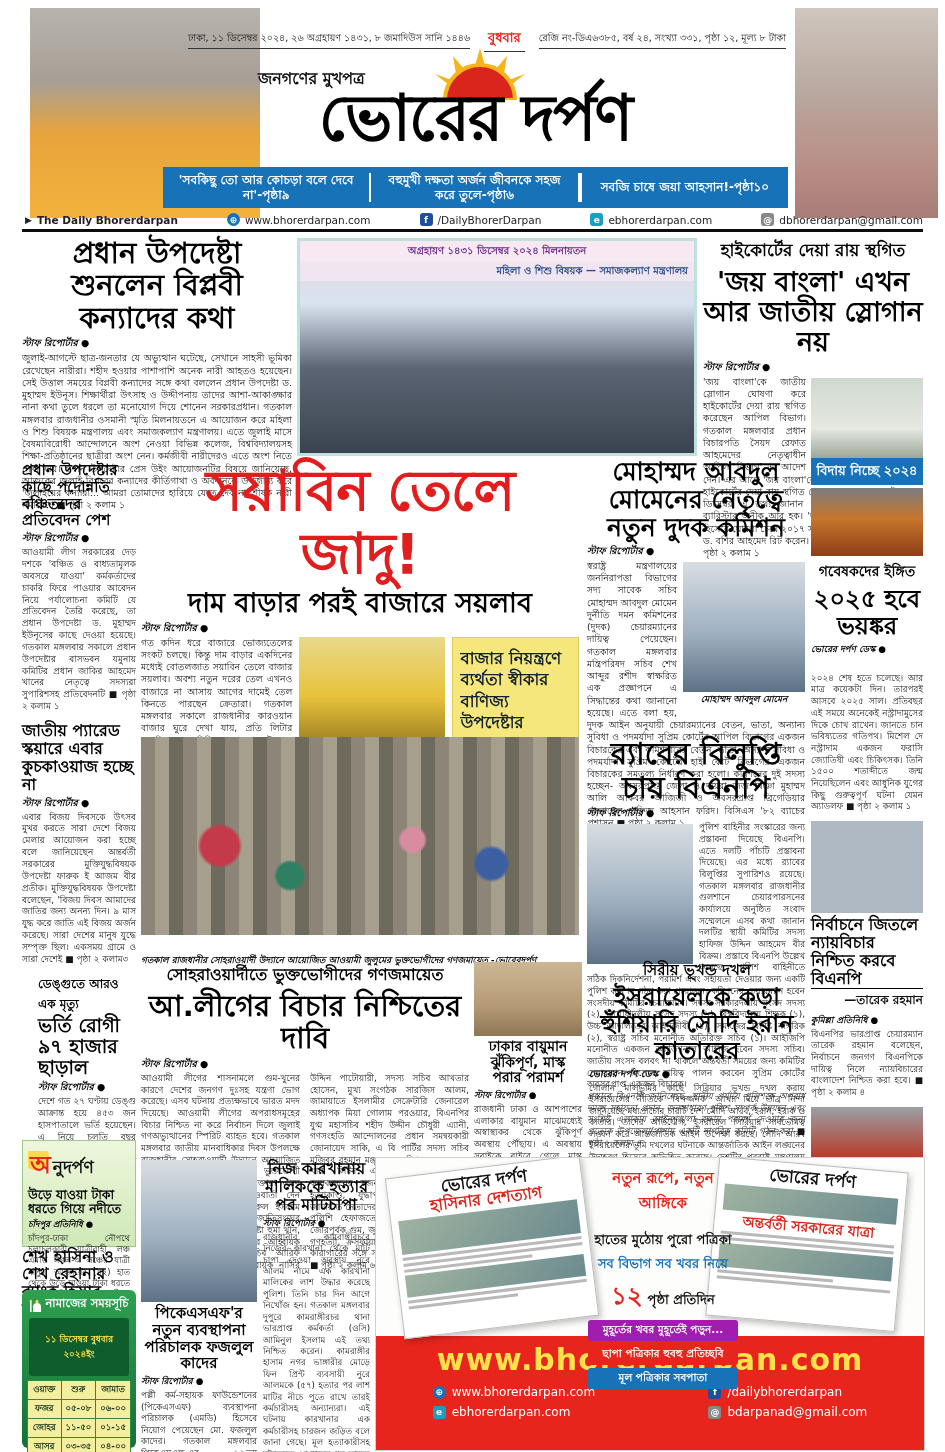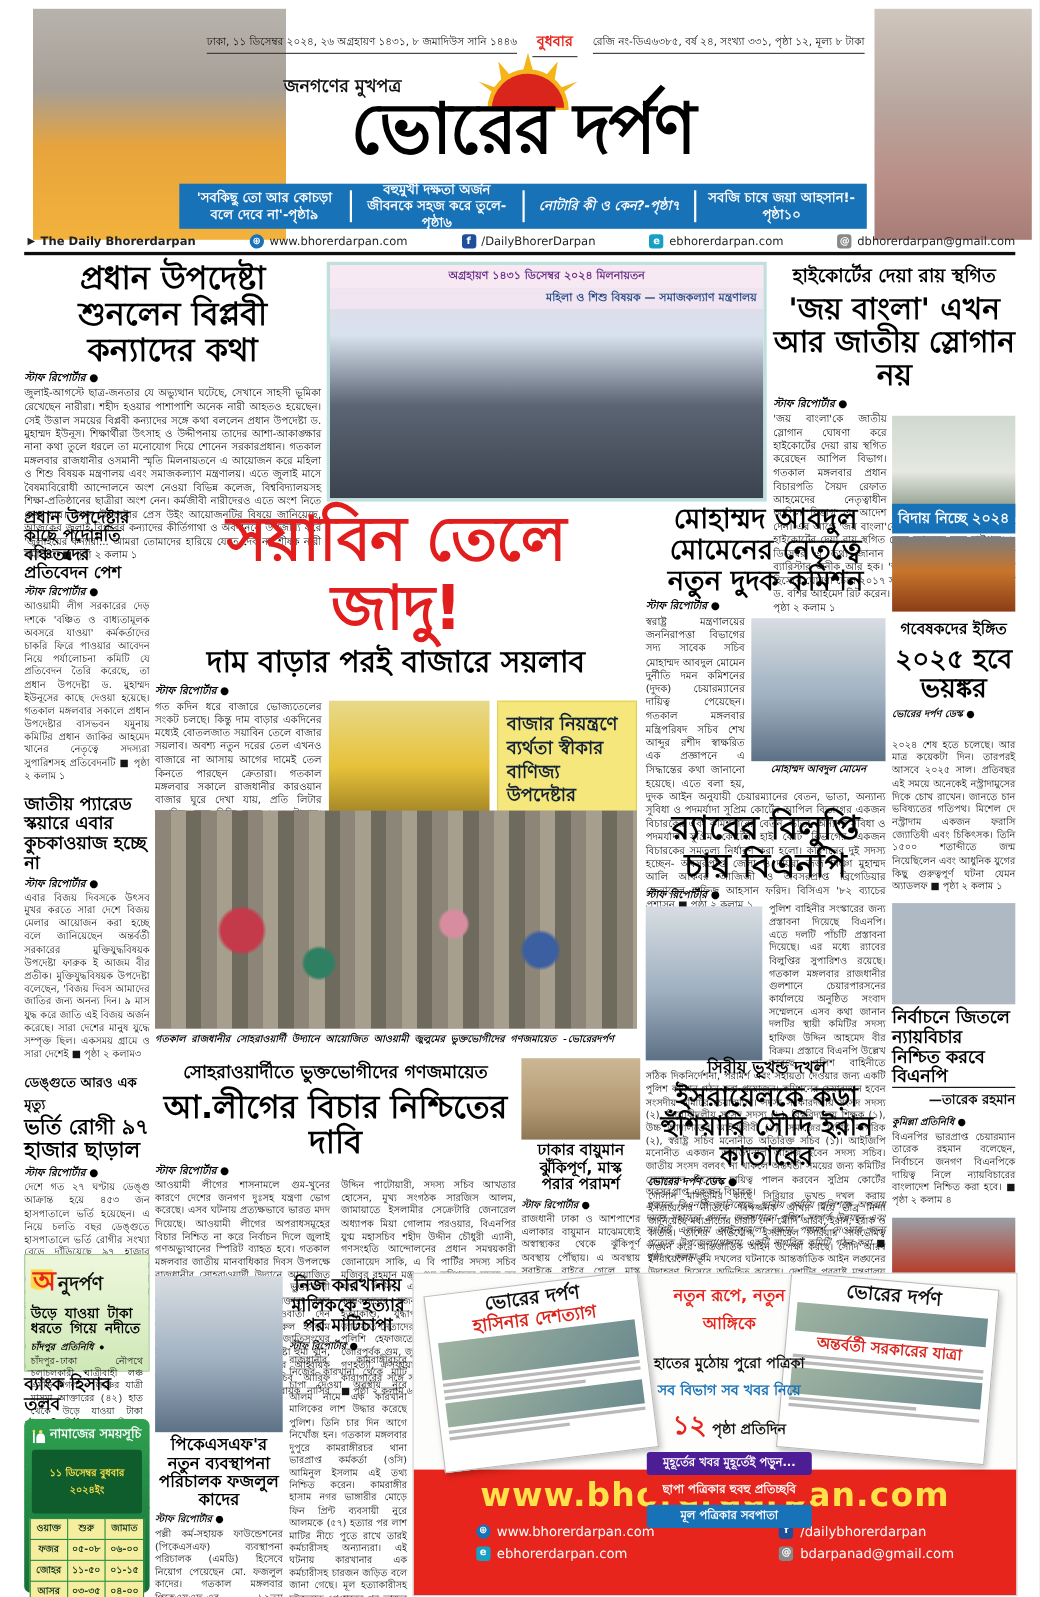--- a/index.html
+++ b/index.html
@@ -109,21 +109,20 @@
       <path d="M20 52 A35 35 0 0 1 90 52 Z" fill="#d9251c" stroke="#f4b41a" stroke-width="4"></path>
     </svg>
   </div>
   <div class="abs c" id="masthead-title" style="left:215px;top:86px;width:520px;">ভোরের দর্পণ</div>
 
   <div class="abs" id="teaserbar" style="left:163px;top:167px;width:625px;height:41px;">
     <div class="teaser">'সবকিছু তো আর কোচড়া বলে দেবে না'-পৃষ্ঠা৯</div>
       <div class="tsep"></div>
     <div class="teaser">বহুমুখী দক্ষতা অর্জন জীবনকে সহজ করে তুলে-পৃষ্ঠা৬</div>
       <div class="tsep"></div>
-    <div class="teaser" style="font-style:italic;">নোটারি কী ও কেন?-পৃষ্ঠা৭</div>
       <div class="tsep"></div>
     <div class="teaser">সবজি চাষে জয়া আহসান!-পৃষ্ঠা১০</div>
   </div>
 
   <div class="abs" id="infobar" style="left:25px;top:211px;width:898px;height:17px;">
     <span class="ib">
         <span style="font-size:9px;">▶</span>
       <b>The Daily Bhorerdarpan</b>
       </span>
     <span class="ib">
@@ -172,34 +171,34 @@
     <div>
       <div class="hl" style="font-size:15px;">প্রধান উপদেষ্টার কাছে পদোন্নতি বঞ্চিতদের প্রতিবেদন পেশ</div>
       <div class="byline">স্টাফ রিপোর্টার ●</div>
       <div class="body" style="font-size:8.9px;">আওয়ামী লীগ সরকারের দেড় দশকে 'বঞ্চিত ও বাধ্যতামূলক অবসরে যাওয়া' কর্মকর্তাদের চাকরি ফিরে পাওয়ার আবেদন নিয়ে পর্যালোচনা কমিটি যে প্রতিবেদন তৈরি করেছে, তা প্রধান উপদেষ্টা ড. মুহাম্মদ ইউনূসের কাছে দেওয়া হয়েছে। গতকাল মঙ্গলবার সকালে প্রধান উপদেষ্টার বাসভবন যমুনায় কমিটির প্রধান জাকির আহমেদ খানের নেতৃত্বে সদস্যরা সুপারিশসহ প্রতিবেদনটি  ■ পৃষ্ঠা ২ কলাম ১</div>
     </div>
     <div style="margin-top:9px;">
       <div class="hl" style="font-size:16px;">জাতীয় প্যারেড স্কয়ারে এবার কুচকাওয়াজ হচ্ছে না</div>
       <div class="byline">স্টাফ রিপোর্টার ●</div>
       <div class="body" style="font-size:8.9px;">এবার বিজয় দিবসকে উৎসব মুখর করতে সারা দেশে বিজয় মেলার আয়োজন করা হচ্ছে বলে জানিয়েছেন অন্তর্বর্তী সরকারের মুক্তিযুদ্ধবিষয়ক উপদেষ্টা ফারুক ই আজম বীর প্রতীক। মুক্তিযুদ্ধবিষয়ক উপদেষ্টা বলেছেন, 'বিজয় দিবস আমাদের জাতির জন্য অনন্য দিন। ৯ মাস যুদ্ধ করে জাতি এই বিজয় অর্জন করেছে। সারা দেশের মানুষ যুদ্ধে সম্পৃক্ত ছিল। একসময় গ্রামে ও সারা দেশেই  ■ পৃষ্ঠা ২ কলাম৩</div>
     </div>
-    <div style="margin-top:9px;">
+    <div style="margin-top:9px;margin-left:16px;">
       <div class="kick" style="font-size:12px;">ডেঙ্গুতে আরও এক মৃত্যু</div>
       <div class="hl" style="font-size:19px;">ভর্তি রোগী ৯৭ হাজার ছাড়াল</div>
       <div class="byline">স্টাফ রিপোর্টার ●</div>
       <div class="body" style="font-size:8.9px;">দেশে গত ২৭ ঘণ্টায় ডেঙ্গু আক্রান্ত হয়ে ৪৫৩ জন হাসপাতালে ভর্তি হয়েছেন। এ নিয়ে চলতি বছর ডেঙ্গুতে হাসপাতালে ভর্তি রোগীর সংখ্যা বেড়ে দাঁড়িয়েছে ৯৭ হাজার ১৫৯ জনে। এডিস মশাবাহিত এ রোগে গত এক দিনে মারা যাওয়া একজনকে নিয়ে চলতি বছর প্রাণ গেছে ৫৩২  ■ পৃষ্ঠা ২ কলাম ৩</div>
     </div>
     <div style="margin-top:9px;">
       <div class="hl" style="font-size:16px;">শেখ হাসিনা ও শেখ রেহানার ব্যাংক হিসাব তলব</div>
       <div class="byline">স্টাফ রিপোর্টার ●</div>
       <div class="body" style="font-size:8.9px;">বঙ্গবন্ধু শেখ মুজিবুর রহমান মেমোরিয়াল ট্রাস্টের ট্রাস্টি সাবেক প্রধানমন্ত্রী শেখ হাসিনা এবং তার বোন শেখ রেহানার ব্যাংক হিসাবের তথ্য চেয়ে ব্যাংকগুলোকে চিঠি দিয়েছে বাংলাদেশ ব্যাংকের আর্থিক গোয়েন্দা  ■ পৃষ্ঠা ২ কলাম ৪</div>
     </div>
   </div>
 
-  <div class="abs" id="anudarpan" style="left:22px;top:1140px;width:114px;height:107px;font-family:Liberation Mono, monospace;">
+  <div class="abs" id="anudarpan" style="left:22px;top:1140px;width:114px;height:107px;">
     <div id="anu-logo">
       <span class="a1">অ</span><span>নুদর্পণ</span>
     </div>
     <div class="hl" style="font-size:12.5px;margin-top:2px;">উড়ে যাওয়া টাকা ধরতে গিয়ে নদীতে</div>
     <div class="byline" style="font-size:8.5px;">চাঁদপুর প্রতিনিধি ●</div>
     <div class="body" style="font-size:8.4px;">চাঁদপুর-ঢাকা নৌপথে চলাচলকারী যাত্রীবাহী লঞ্চ এমভি ঈগল-৩ লঞ্চের যাত্রী মাসুমা আক্তারের (৪২) হাত থেকে উড়ে যাওয়া টাকা ধরতে গিয়ে পা পিছলে মেঘনা নদীতে পড়ে গেছেন। এটি স্থানীয়রা দেখলে  ■ পৃষ্ঠা ২ কলাম ৩</div>
   </div>
 
   <div class="abs" id="prayer" style="left:22px;top:1290px;width:114px;height:158px;">
     <div class="ttl">
@@ -290,21 +289,21 @@
     <div class="body" style="font-size:8.8px;">বিএনপির ভারপ্রাপ্ত চেয়ারম্যান তারেক রহমান বলেছেন, নির্বাচনে জনগণ বিএনপিকে দায়িত্ব নিলে ন্যায়বিচারের বাংলাদেশ নিশ্চিত করা হবে।  ■ পৃষ্ঠা ২ কলাম ৪</div>
 
     <div class="photo ph-burn" style="width:112px;height:88px;margin-top:8px;"></div>
     <div class="hl c" style="font-size:14.5px;margin-top:3px;">ভারতীয় বেডশিটে আগুন দিয়ে দেশি কাপড় বেচলেন রিজভী</div>
     <div class="byline" style="font-size:8.5px;">রাজশাহী মহানগর প্রতিনিধি ●</div>
     <div class="body" style="font-size:8.8px;">রাজশাহীতে 'দেশিয় পণ্য কিনে হও ধন্য' শীর্ষক এক অনুষ্ঠানের বিএনপির সিনিয়র যুগ্ম মহাসচিব রুহুল কবির রিজভী ভারতীয় বেডশিটে  ■ পৃষ্ঠা ২ কলাম ৪</div>
   </div>
 
   <div class="abs" style="left:141px;top:737px;width:438px;">
     <div class="photo ph-crowd" style="width:438px;height:198px;"></div>
-    <div class="cap" style="font-style:italic;margin-top:2px;font-family:Liberation Mono, monospace;">গতকাল রাজধানীর সোহরাওয়ার্দী উদ্যানে আয়োজিত আওয়ামী জুলুমের ভুক্তভোগীদের গণজমায়েত    -ভোরেরদর্পণ</div>
+    <div class="cap" style="font-style:italic;margin-top:18px;">গতকাল রাজধানীর সোহরাওয়ার্দী উদ্যানে আয়োজিত আওয়ামী জুলুমের ভুক্তভোগীদের গণজমায়েত    -ভোরেরদর্পণ</div>
   </div>
 
   <div class="abs" style="left:587px;top:737px;width:218px;">
     <div class="hl c" style="font-size:30px;">র‍্যাবের বিলুপ্তি চায় বিএনপি</div>
     <div class="byline">স্টাফ রিপোর্টার ●</div>
     <div>
       <div class="photo ph-portrait" style="float:left;width:106px;height:140px;margin:2px 6px 2px 0;"></div>
       <div class="body" style="font-size:8.8px;">পুলিশ বাহিনীর সংস্কারের জন্য প্রস্তাবনা দিয়েছে বিএনপি। এতে দলটি পাঁচটি প্রস্তাবনা দিয়েছে। এর মধ্যে র‍্যাবের বিলুপ্তির সুপারিশও রয়েছে। গতকাল মঙ্গলবার রাজধানীর গুলশানে চেয়ারপারসনের কার্যালয়ে অনুষ্ঠিত সংবাদ সম্মেলনে এসব কথা জানান দলটির স্থায়ী কমিটির সদস্য হাফিজ উদ্দিন আহমেদ বীর বিক্রম। প্রস্তাবে বিএনপি উল্লেখ করেছে, পুলিশ বাহিনীতে সঠিক দিকনির্দেশনা, পরামর্শ এবং সহায়তা দেওয়ার জন্য একটি পুলিশ কমিশন গঠন করা প্রয়োজন। কমিশনের চেয়ারম্যান হবেন সংসদীয় কমিটির চেয়ারম্যান। সদস্য সরকারদলীয় সংসদ সদস্য (২), বিরোধীদলীয় সংসদ সদস্য (১), বিশ্ববিদ্যালয় শিক্ষক (১), উচ্চ আদালতের আইনজীবী (১), সমাজের বিশিষ্ট নাগরিক (২), স্বরাষ্ট্র সচিব মনোনীত অতিরিক্ত সচিব (১)। আইজিপি মনোনীত একজন অ্যাডিশনাল আইজি হবেন সদস্য সচিব। জাতীয় সংসদ বলবৎ না থাকলে অন্তর্বর্তী সময়ের জন্য কমিটির চেয়ারম্যান হিসেবে দায়িত্ব পালন করবেন সুপ্রিম কোর্টের অবসরপ্রাপ্ত একজন বিচারক।</div>
     </div>
     <div class="body" style="font-size:8.8px;clear:both;font-style:italic;">প্রস্তাবে বিএনপি জানিয়েছে, স্থানীয় পর্যায়ে পুলিশকে অপরাধ দমনে সহায়তা প্রদান, জনসাধারণ-পুলিশ সম্পর্ক উন্নয়নে এবং সংশ্লিষ্ট এলাকায় আইনশৃঙ্খলা রক্ষায় পরামর্শ দেওয়ার জন্য প্রত্যেক উপজেলা/থানায় একটি নাগরিক কমিটি গঠন করা  ■ পৃষ্ঠা ২ কলাম ৪</div>
@@ -368,21 +367,21 @@
           <div class="fauxline"></div>
       </div>
       <div class="adstack" style="position:absolute;left:212px;top:8px;width:150px;">
         <div style="color:#e8251d;font-weight:bold;font-size:15px;text-shadow:0 0 2px #fff;">নতুন রূপে, নতুন আঙ্গিকে</div>
         <div style="font-weight:bold;font-size:13px;margin-top:14px;">হাতের মুঠোয় পুরো পত্রিকা</div>
         <div style="color:#1872b8;font-weight:bold;font-size:13px;margin-top:3px;">সব বিভাগ সব খবর নিয়ে</div>
         <div style="margin-top:2px;">
           <span style="color:#e8251d;font-weight:bold;font-size:24px;">১২</span>
           <span style="font-weight:bold;font-size:13px;">পৃষ্ঠা প্রতিদিন</span>
         </div>
-        <div class="adstrip" style="background:#4c1d95;">মুহূর্তের খবর মুহূর্তেই পড়ুন...</div>
+        <div class="adstrip" style="background:#a21caf;">মুহূর্তের খবর মুহূর্তেই পড়ুন...</div>
         <div class="adstrip" style="background:#e8251d;">ছাপা পত্রিকার হুবহু প্রতিচ্ছবি</div>
         <div class="adstrip" style="background:#1872b8;">মূল পত্রিকার সবপাতা</div>
       </div>
     </div>
     <div id="adredbar" style="height:114px;padding-top:6px;box-sizing:border-box;">
       <div id="adurl">www.bhorerdarpan.com</div>
       <div style="display:flex;justify-content:space-around;margin-top:8px;">
         <div>
           <div class="adcontact">
               <span class="icn globe">⊕</span>

